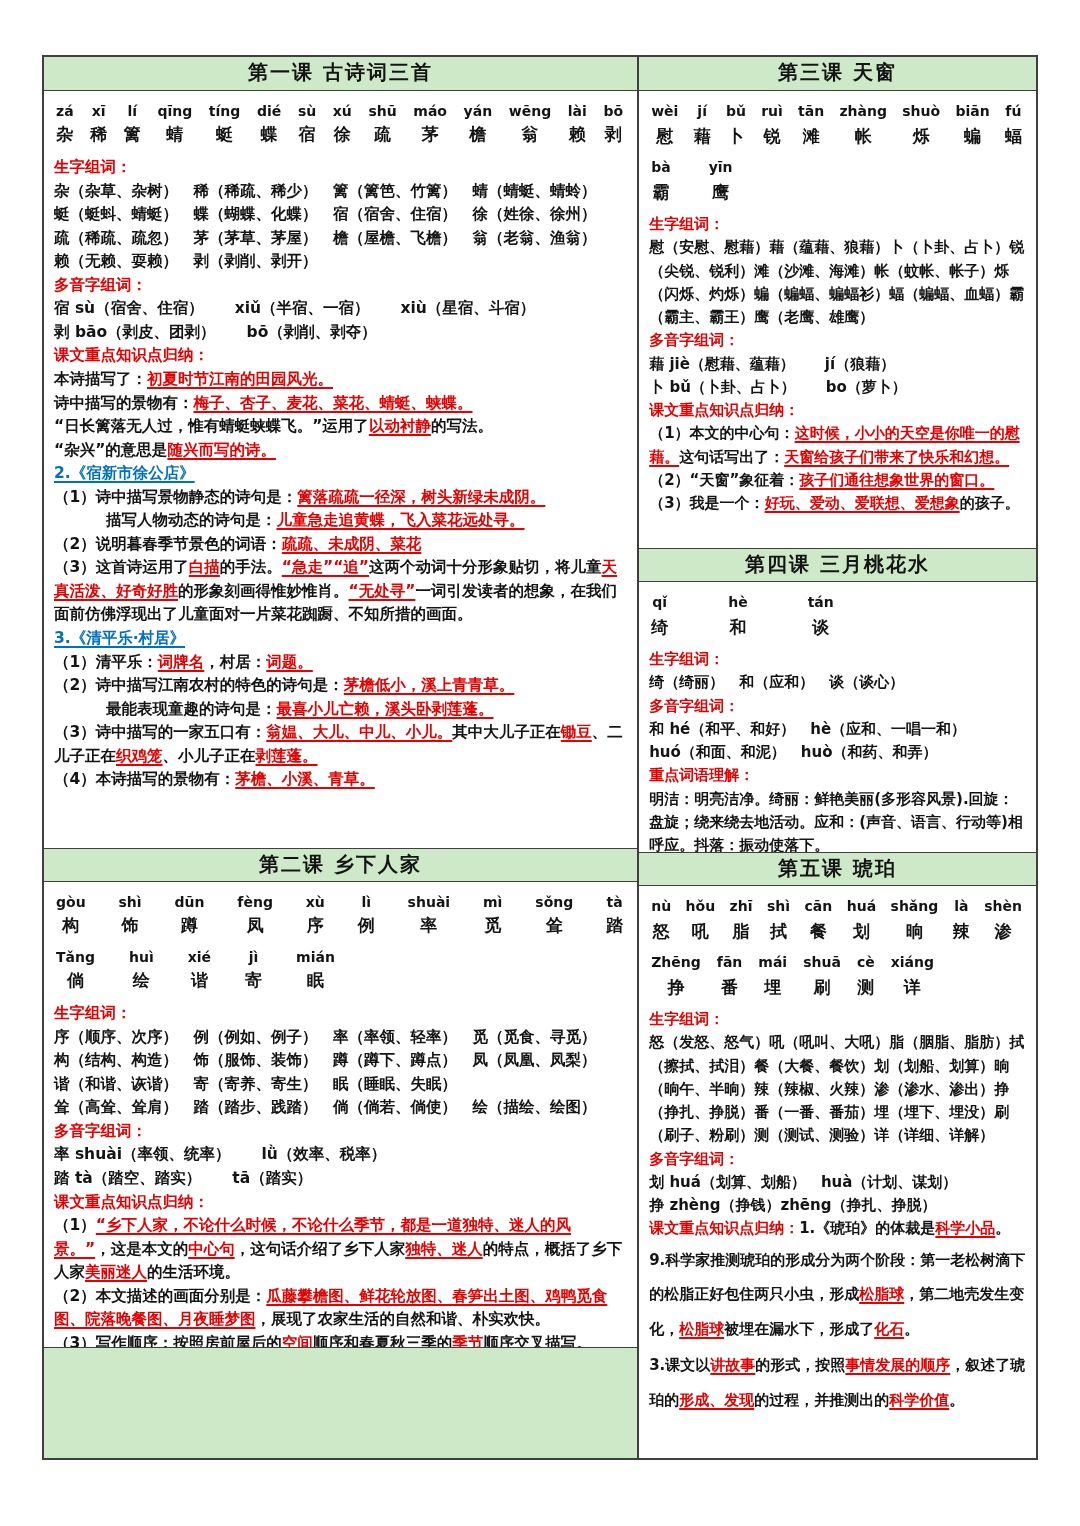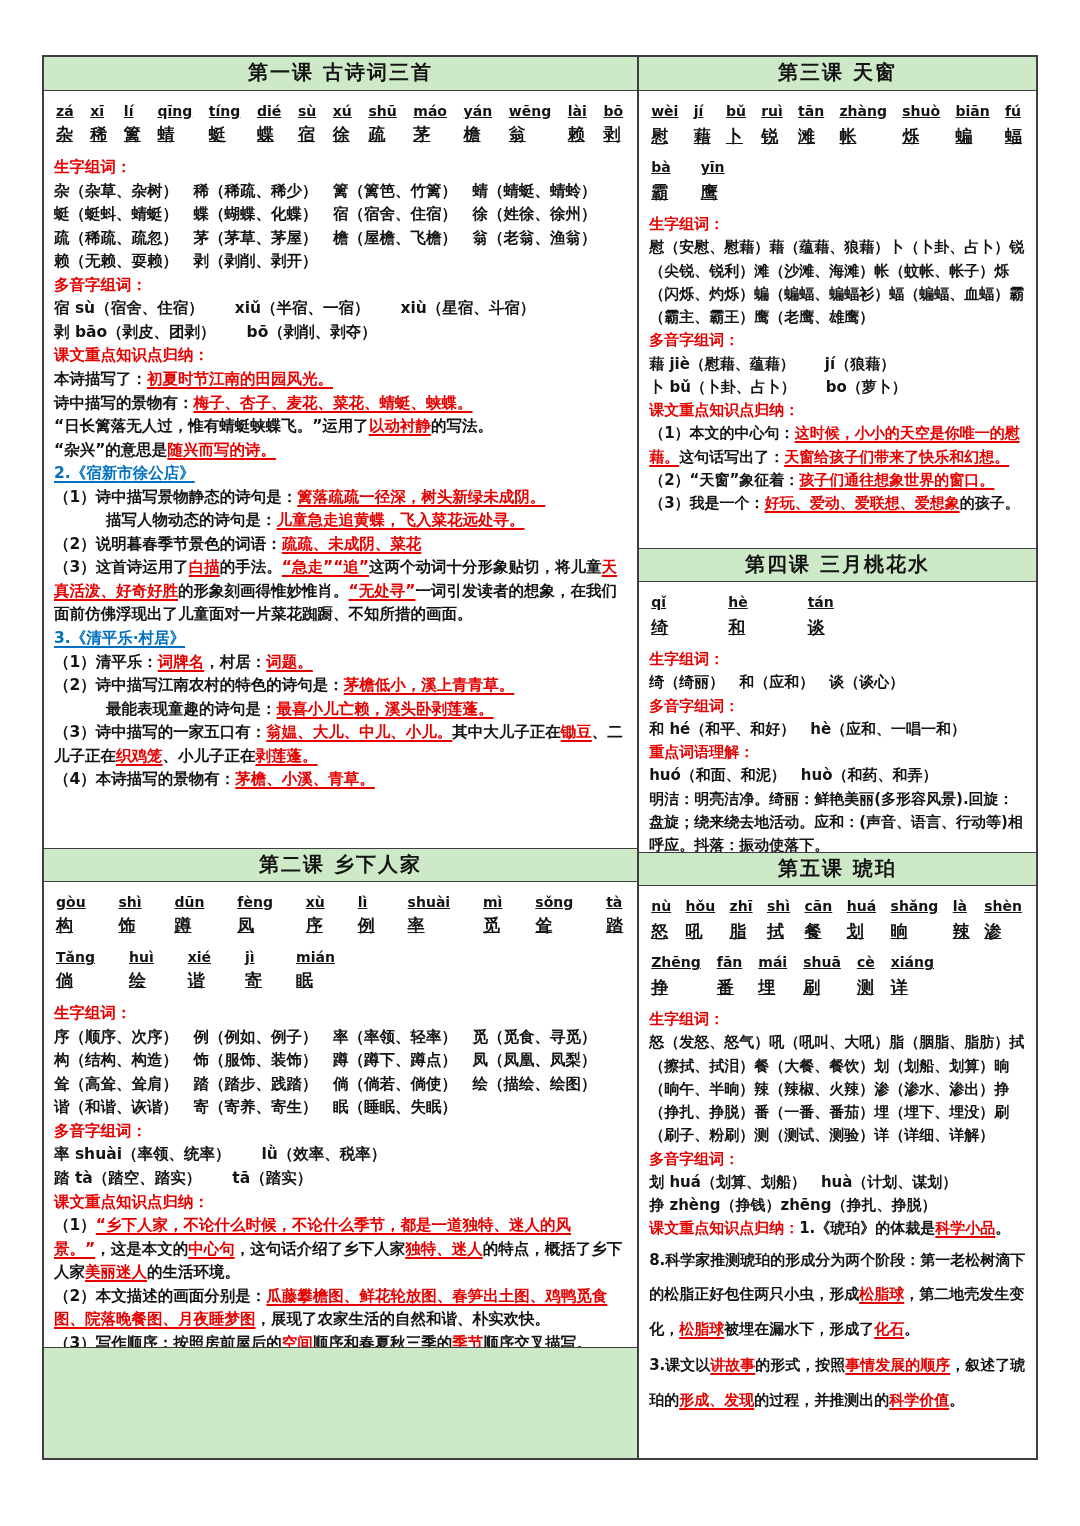--- a/index.html
+++ b/index.html
@@ -33,21 +33,21 @@
   .col-right .sec-content{font-size:15px;line-height:1.55;}
   .line{margin:0;}
   .line.indent{padding-left:52px;}
   .line.loose{line-height:2.3;margin-top:2px;}
   .run{color:#141414;}
   .run.red{color:var(--red,#e60000);}
   .run.blue{color:var(--blue,#0070c0);}
   .run.ul{text-decoration:underline;text-underline-offset:3px;text-decoration-thickness:1.5px;}
   .pinyin-row{display:flex;align-items:flex-start;margin:2px 4px 8px 2px;}
   .pinyin-row.justify{justify-content:space-between;}
-  .py-pair{display:flex;flex-direction:column;align-items:flex-start;text-decoration:underline;}
+  .py-pair{display:flex;flex-direction:column;align-items:center;}
   .py{font-size:14px;font-weight:bold;white-space:nowrap;}
   .ch{font-size:17px;font-weight:bold;}
 </style>
 </head>
 <body>
 
 <div class="sheet">
   <div class="col col-left">
       <div class="sec-header">第一课 古诗词三首</div>
       <div class="sec-content" style="height: 757px;">
@@ -196,22 +196,22 @@
             <div class="ch">寄</div>
           </div>
           <div class="py-pair">
             <div class="py">mián</div>
             <div class="ch">眠</div>
           </div>
         </div>
         <div class="line"><span class="run red">生字组词：</span></div>
         <div class="line"><span class="run">序（顺序、次序）　例（例如、例子）　率（率领、轻率）　觅（觅食、寻觅）</span></div>
         <div class="line"><span class="run">构（结构、构造）　饰（服饰、装饰）　蹲（蹲下、蹲点）　凤（凤凰、凤梨）</span></div>
+        <div class="line"><span class="run">谐（和谐、诙谐）　寄（寄养、寄生）　眠（睡眠、失眠）</span></div>
         <div class="line"><span class="run">耸（高耸、耸肩）　踏（踏步、践踏）　倘（倘若、倘使）　绘（描绘、绘图）</span></div>
-        <div class="line"><span class="run">谐（和谐、诙谐）　寄（寄养、寄生）　眠（睡眠、失眠）</span></div>
         <div class="line"><span class="run red">多音字组词：</span></div>
         <div class="line"><span class="run">率 shuài（率领、统率）　　lǜ（效率、税率）</span></div>
         <div class="line"><span class="run">踏 tà（踏空、踏实）　　tā（踏实）</span></div>
         <div class="line"><span class="run red">课文重点知识点归纳：</span></div>
         <div class="line"><span class="run">（1）</span><span class="run red ul">“乡下人家，不论什么时候，不论什么季节，都是一道独特、迷人的风景。”</span><span class="run">，这是本文的</span><span class="run red ul">中心句</span><span class="run">，这句话介绍了乡下人家</span><span class="run red ul">独特、迷人</span><span class="run">的特点，概括了乡下人家</span><span class="run red ul">美丽迷人</span><span class="run">的生活环境。</span></div>
         <div class="line"><span class="run">（2）本文描述的画面分别是：</span><span class="run red ul">瓜藤攀檐图、鲜花轮放图、春笋出土图、鸡鸭觅食图、院落晚餐图、月夜睡梦图</span><span class="run">，展现了农家生活的自然和谐、朴实欢快。</span></div>
         <div class="line"><span class="run">（3）写作顺序：按照房前屋后的</span><span class="run red ul">空间</span><span class="run">顺序和春夏秋三季的</span><span class="run red ul">季节</span><span class="run">顺序交叉描写。</span></div>
       </div>
       <div class="sec-header filler"></div>
     </div>
@@ -249,21 +249,21 @@
           </div>
           <div class="py-pair">
             <div class="py">biān</div>
             <div class="ch">蝙</div>
           </div>
           <div class="py-pair">
             <div class="py">fú</div>
             <div class="ch">蝠</div>
           </div>
         </div>
-        <div class="pinyin-row" style="gap: 30px;">
+        <div class="pinyin-row" style="gap: 38px;">
           <div class="py-pair">
             <div class="py">bà</div>
             <div class="ch">霸</div>
           </div>
           <div class="py-pair">
             <div class="py">yīn</div>
             <div class="ch">鹰</div>
           </div>
         </div>
         <div class="line"><span class="run red">生字组词：</span></div>
@@ -289,22 +289,22 @@
           </div>
           <div class="py-pair">
             <div class="py">tán</div>
             <div class="ch">谈</div>
           </div>
         </div>
         <div class="line"><span class="run red">生字组词：</span></div>
         <div class="line"><span class="run">绮（绮丽）　和（应和）　谈（谈心）</span></div>
         <div class="line"><span class="run red">多音字组词：</span></div>
         <div class="line"><span class="run">和 hé（和平、和好）　hè（应和、一唱一和）</span></div>
+        <div class="line"><span class="run">huó（和面、和泥）　huò（和药、和弄）</span></div>
         <div class="line"><span class="run red">重点词语理解：</span></div>
-        <div class="line"><span class="run">huó（和面、和泥）　huò（和药、和弄）</span></div>
         <div class="line"><span class="run">明洁：明亮洁净。绮丽：鲜艳美丽(多形容风景).回旋：盘旋；绕来绕去地活动。应和：(声音、语言、行动等)相呼应。抖落：振动使落下。</span></div>
       </div>
       <div class="sec-header">第五课 琥珀</div>
       <div class="sec-content grow">
         <div class="pinyin-row justify">
           <div class="py-pair">
             <div class="py">nù</div>
             <div class="ch">怒</div>
           </div>
           <div class="py-pair">
@@ -365,17 +365,17 @@
             <div class="py">xiáng</div>
             <div class="ch">详</div>
           </div>
         </div>
         <div class="line"><span class="run red">生字组词：</span></div>
         <div class="line"><span class="run">怒（发怒、怒气）吼（吼叫、大吼）脂（胭脂、脂肪）拭（擦拭、拭泪）餐（大餐、餐饮）划（划船、划算）晌（晌午、半晌）辣（辣椒、火辣）渗（渗水、渗出）挣（挣扎、挣脱）番（一番、番茄）埋（埋下、埋没）刷（刷子、粉刷）测（测试、测验）详（详细、详解）</span></div>
         <div class="line"><span class="run red">多音字组词：</span></div>
         <div class="line"><span class="run">划 huá（划算、划船）　huà（计划、谋划）</span></div>
         <div class="line"><span class="run">挣 zhèng（挣钱）zhēng（挣扎、挣脱）</span></div>
         <div class="line"><span class="run red">课文重点知识点归纳：</span><span class="run">1.《琥珀》的体裁是</span><span class="run red ul">科学小品</span><span class="run">。</span></div>
-        <div class="line loose"><span class="run">8.科学家推测琥珀的形成分为两个阶段：第一老松树滴下的松脂正好包住两只小虫，形成</span><span class="run red ul">松脂球</span><span class="run">，第二地壳发生变化，</span><span class="run red ul">松脂球</span><span class="run">被埋在漏水下，形成了</span><span class="run red ul">化石</span><span class="run">。</span></div>
+        <div class="line loose"><span class="run">9.科学家推测琥珀的形成分为两个阶段：第一老松树滴下的松脂正好包住两只小虫，形成</span><span class="run red ul">松脂球</span><span class="run">，第二地壳发生变化，</span><span class="run red ul">松脂球</span><span class="run">被埋在漏水下，形成了</span><span class="run red ul">化石</span><span class="run">。</span></div>
         <div class="line loose"><span class="run">3.课文以</span><span class="run red ul">讲故事</span><span class="run">的形式，按照</span><span class="run red ul">事情发展的顺序</span><span class="run">，叙述了琥珀的</span><span class="run red ul">形成、发现</span><span class="run">的过程，并推测出的</span><span class="run red ul">科学价值</span><span class="run">。</span></div>
       </div>
     </div>
 </div>
 
 </body></html>

